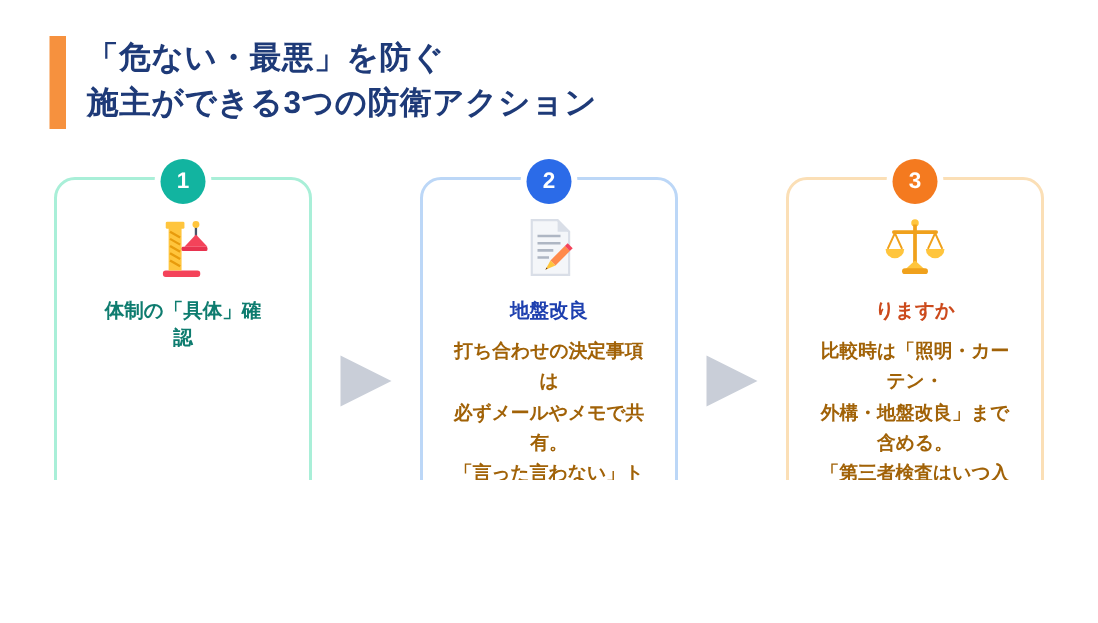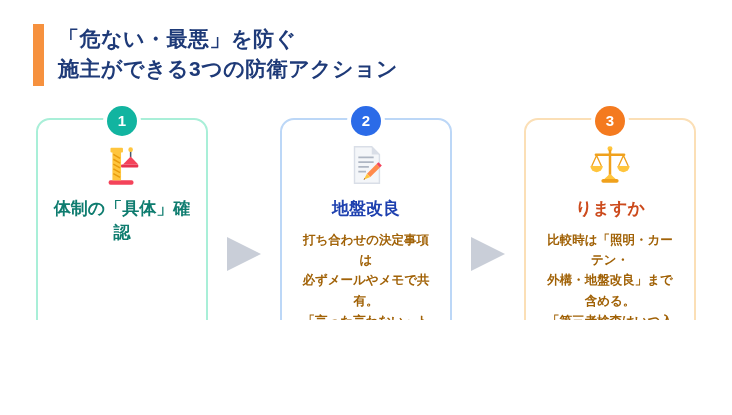--- a/index.html
+++ b/index.html
@@ -48,25 +48,24 @@
     width:30px;height:30px;border-radius:50%;
     background:var(--badge,#333);
     color:#ffffff;font-size:15px;font-weight:700;
     line-height:30px;text-align:center;
     box-shadow:0 0 0 4px #ffffff;
   }
   .card-icon{display:block;height:48px;margin-top:2px;}
   .card-icon svg{vertical-align:middle;}
   .card-title{
     margin:8px 0 2px 0;
-    font-size:17px;font-weight:700;
+    font-size:13px;font-weight:700;
     color:var(--title-color,#222);
     line-height:1.4;
     white-space:pre-line;
-    font-family:Liberation Mono, monospace;
   }
   .card-body{
     margin:8px 0 0 0;
     font-size:12.5px;font-weight:600;
     color:#a16207;
     line-height:1.62;
     white-space:pre-line;
   }
   
   .arrow{

